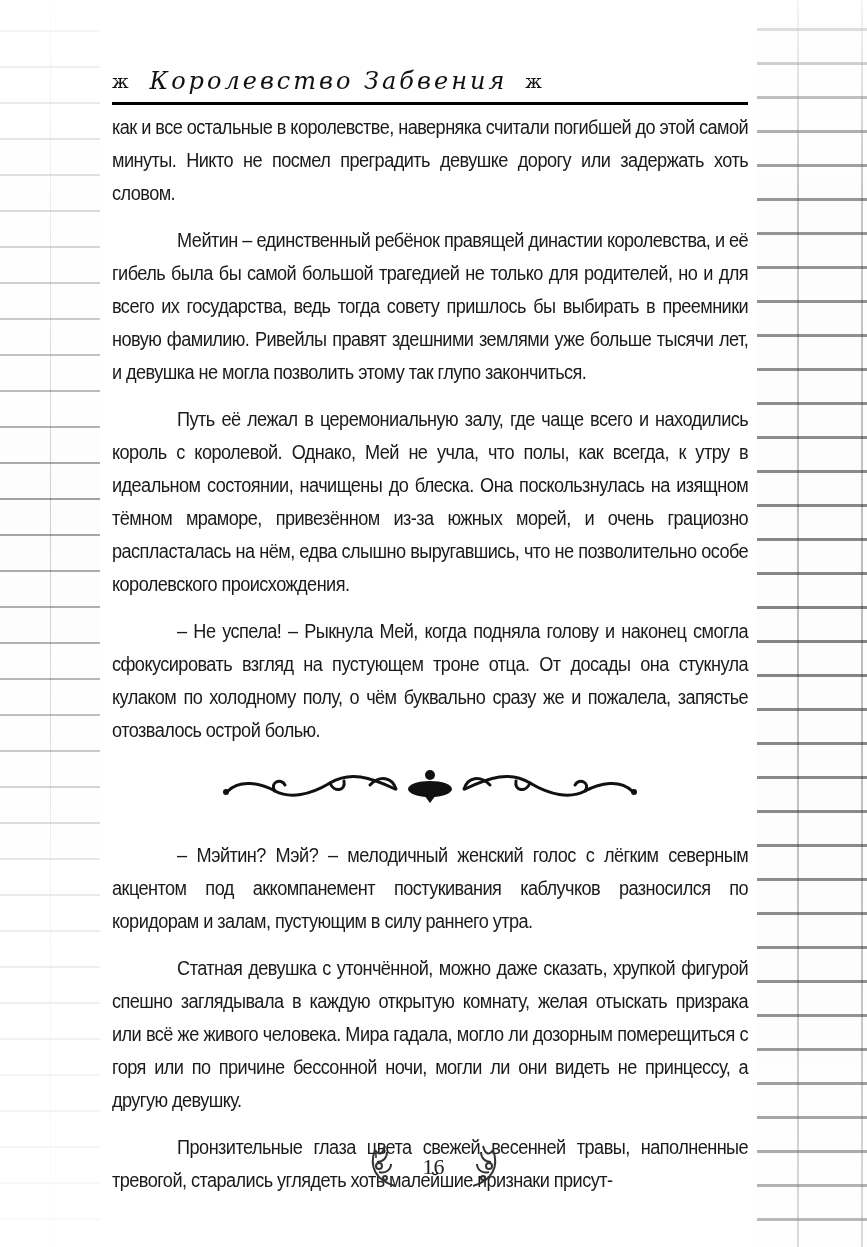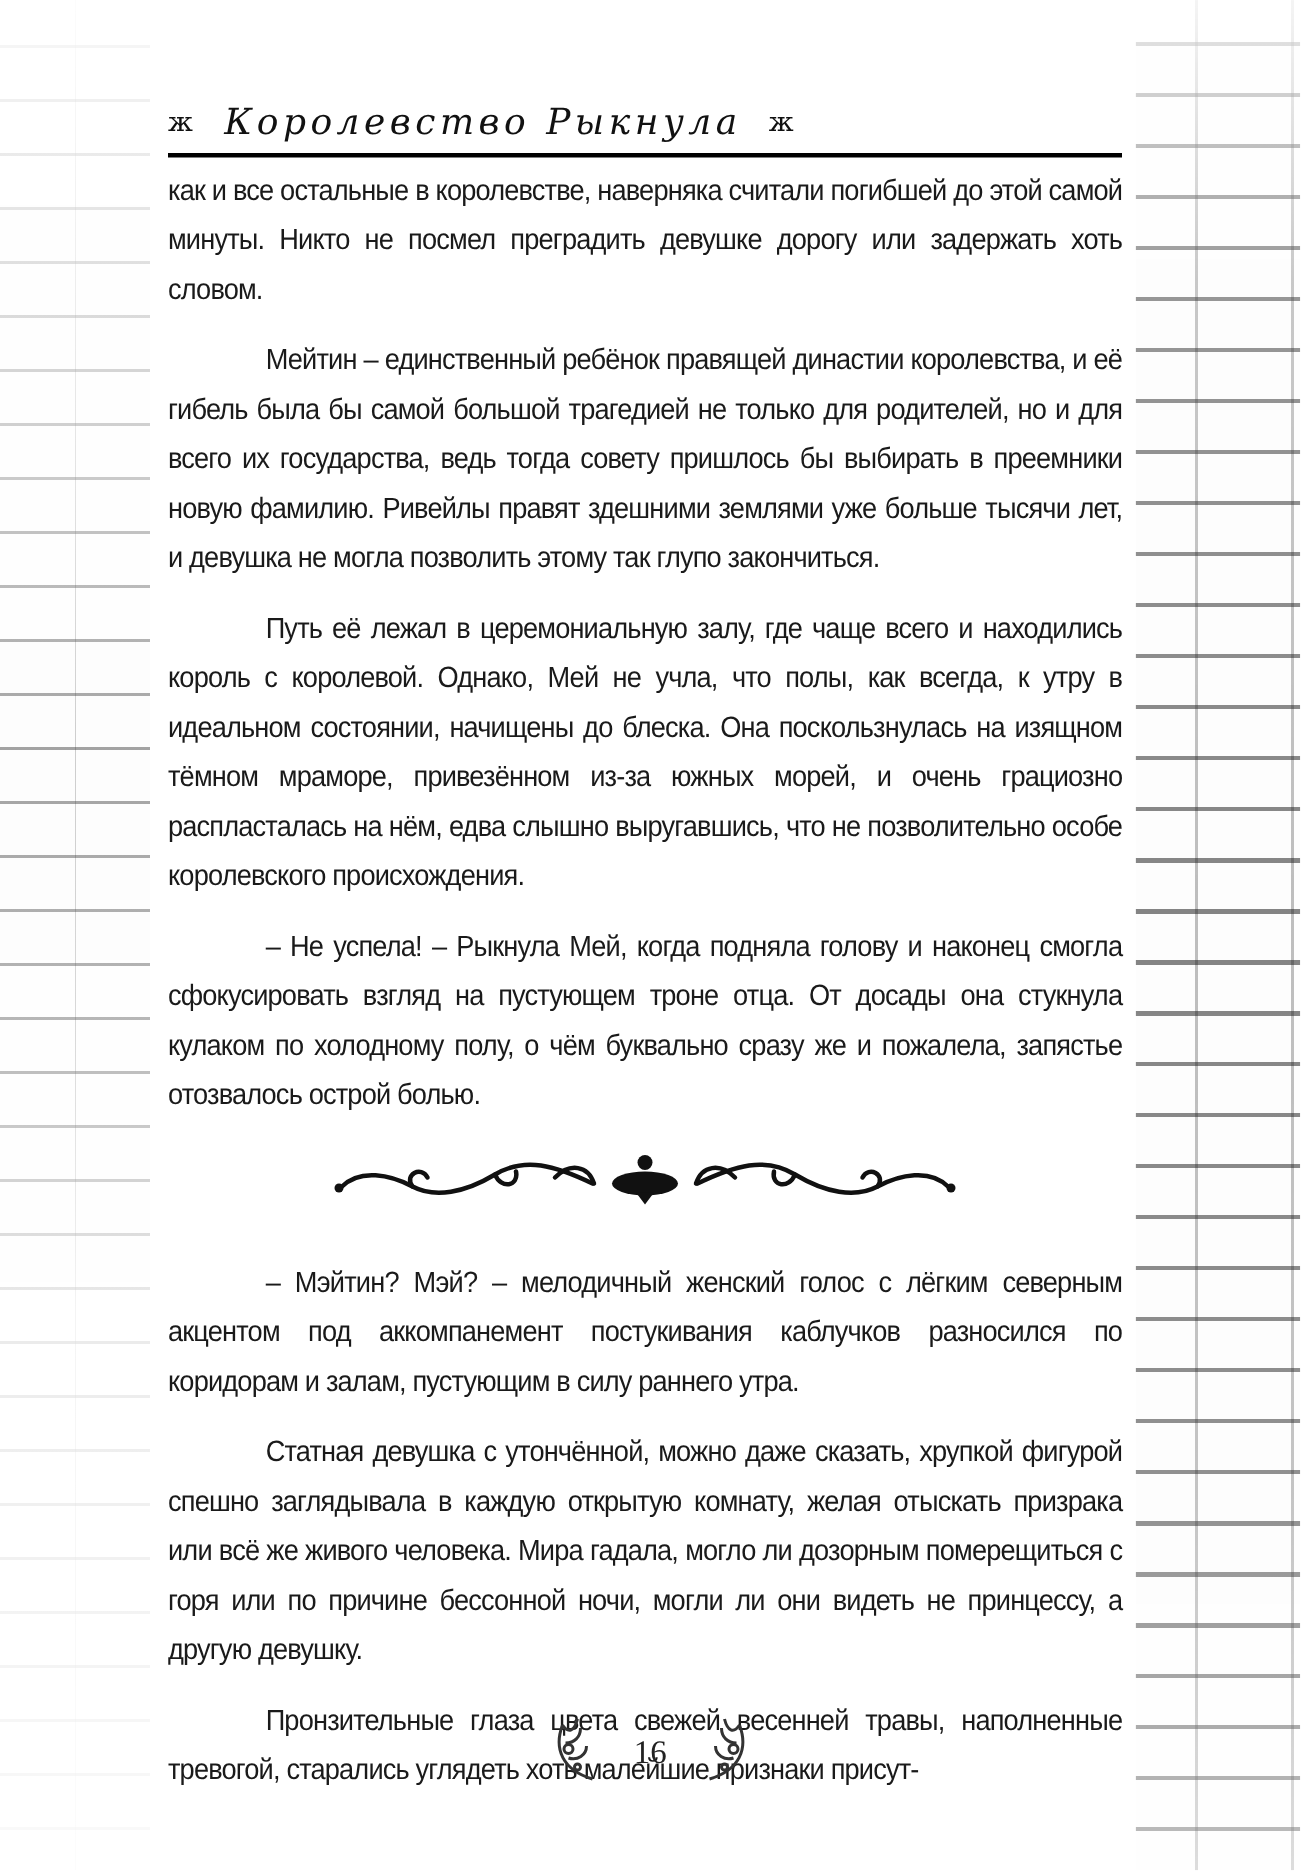--- a/index.html
+++ b/index.html
@@ -65,21 +65,21 @@
 </style>
 </head>
 <body>
 
 <div class="brick left"></div>
 <div class="brick right"></div>
 
 <div class="page">
   <div class="running-head">
     <span class="mark">ж</span>
-    <span>Королевство Рыкнула</span>
+    <span>Королевство Забвения</span>
     <span class="mark">ж</span>
   </div>
   <div class="rule"></div>
 
   <p class="para first">как и все остальные в королевстве, наверняка считали погибшей до этой самой минуты. Никто не посмел преградить девушке дорогу или задержать хоть словом.</p>
   <p class="para indent">Мейтин – единственный ребёнок правящей династии королевства, и её гибель была бы самой большой трагедией не только для родителей, но и для всего их государства, ведь тогда совету пришлось бы выбирать в преемники новую фамилию. Ривейлы правят здешними землями уже больше тысячи лет, и девушка не могла позволить этому так глупо закончиться.</p>
   <p class="para indent">Путь её лежал в церемониальную залу, где чаще всего и находились король с королевой. Однако, Мей не учла, что полы, как всегда, к утру в идеальном состоянии, начищены до блеска. Она поскользнулась на изящном тёмном мраморе, привезённом из-за южных морей, и очень грациозно распласталась на нём, едва слышно выругавшись, что не позволительно особе королевского происхождения.</p>
   <p class="para indent">– Не успела! – Рыкнула Мей, когда подняла голову и наконец смогла сфокусировать взгляд на пустующем троне отца. От досады она стукнула кулаком по холодному полу, о чём буквально сразу же и пожалела, запястье отозвалось острой болью.</p>
 
   <div class="ornament">

